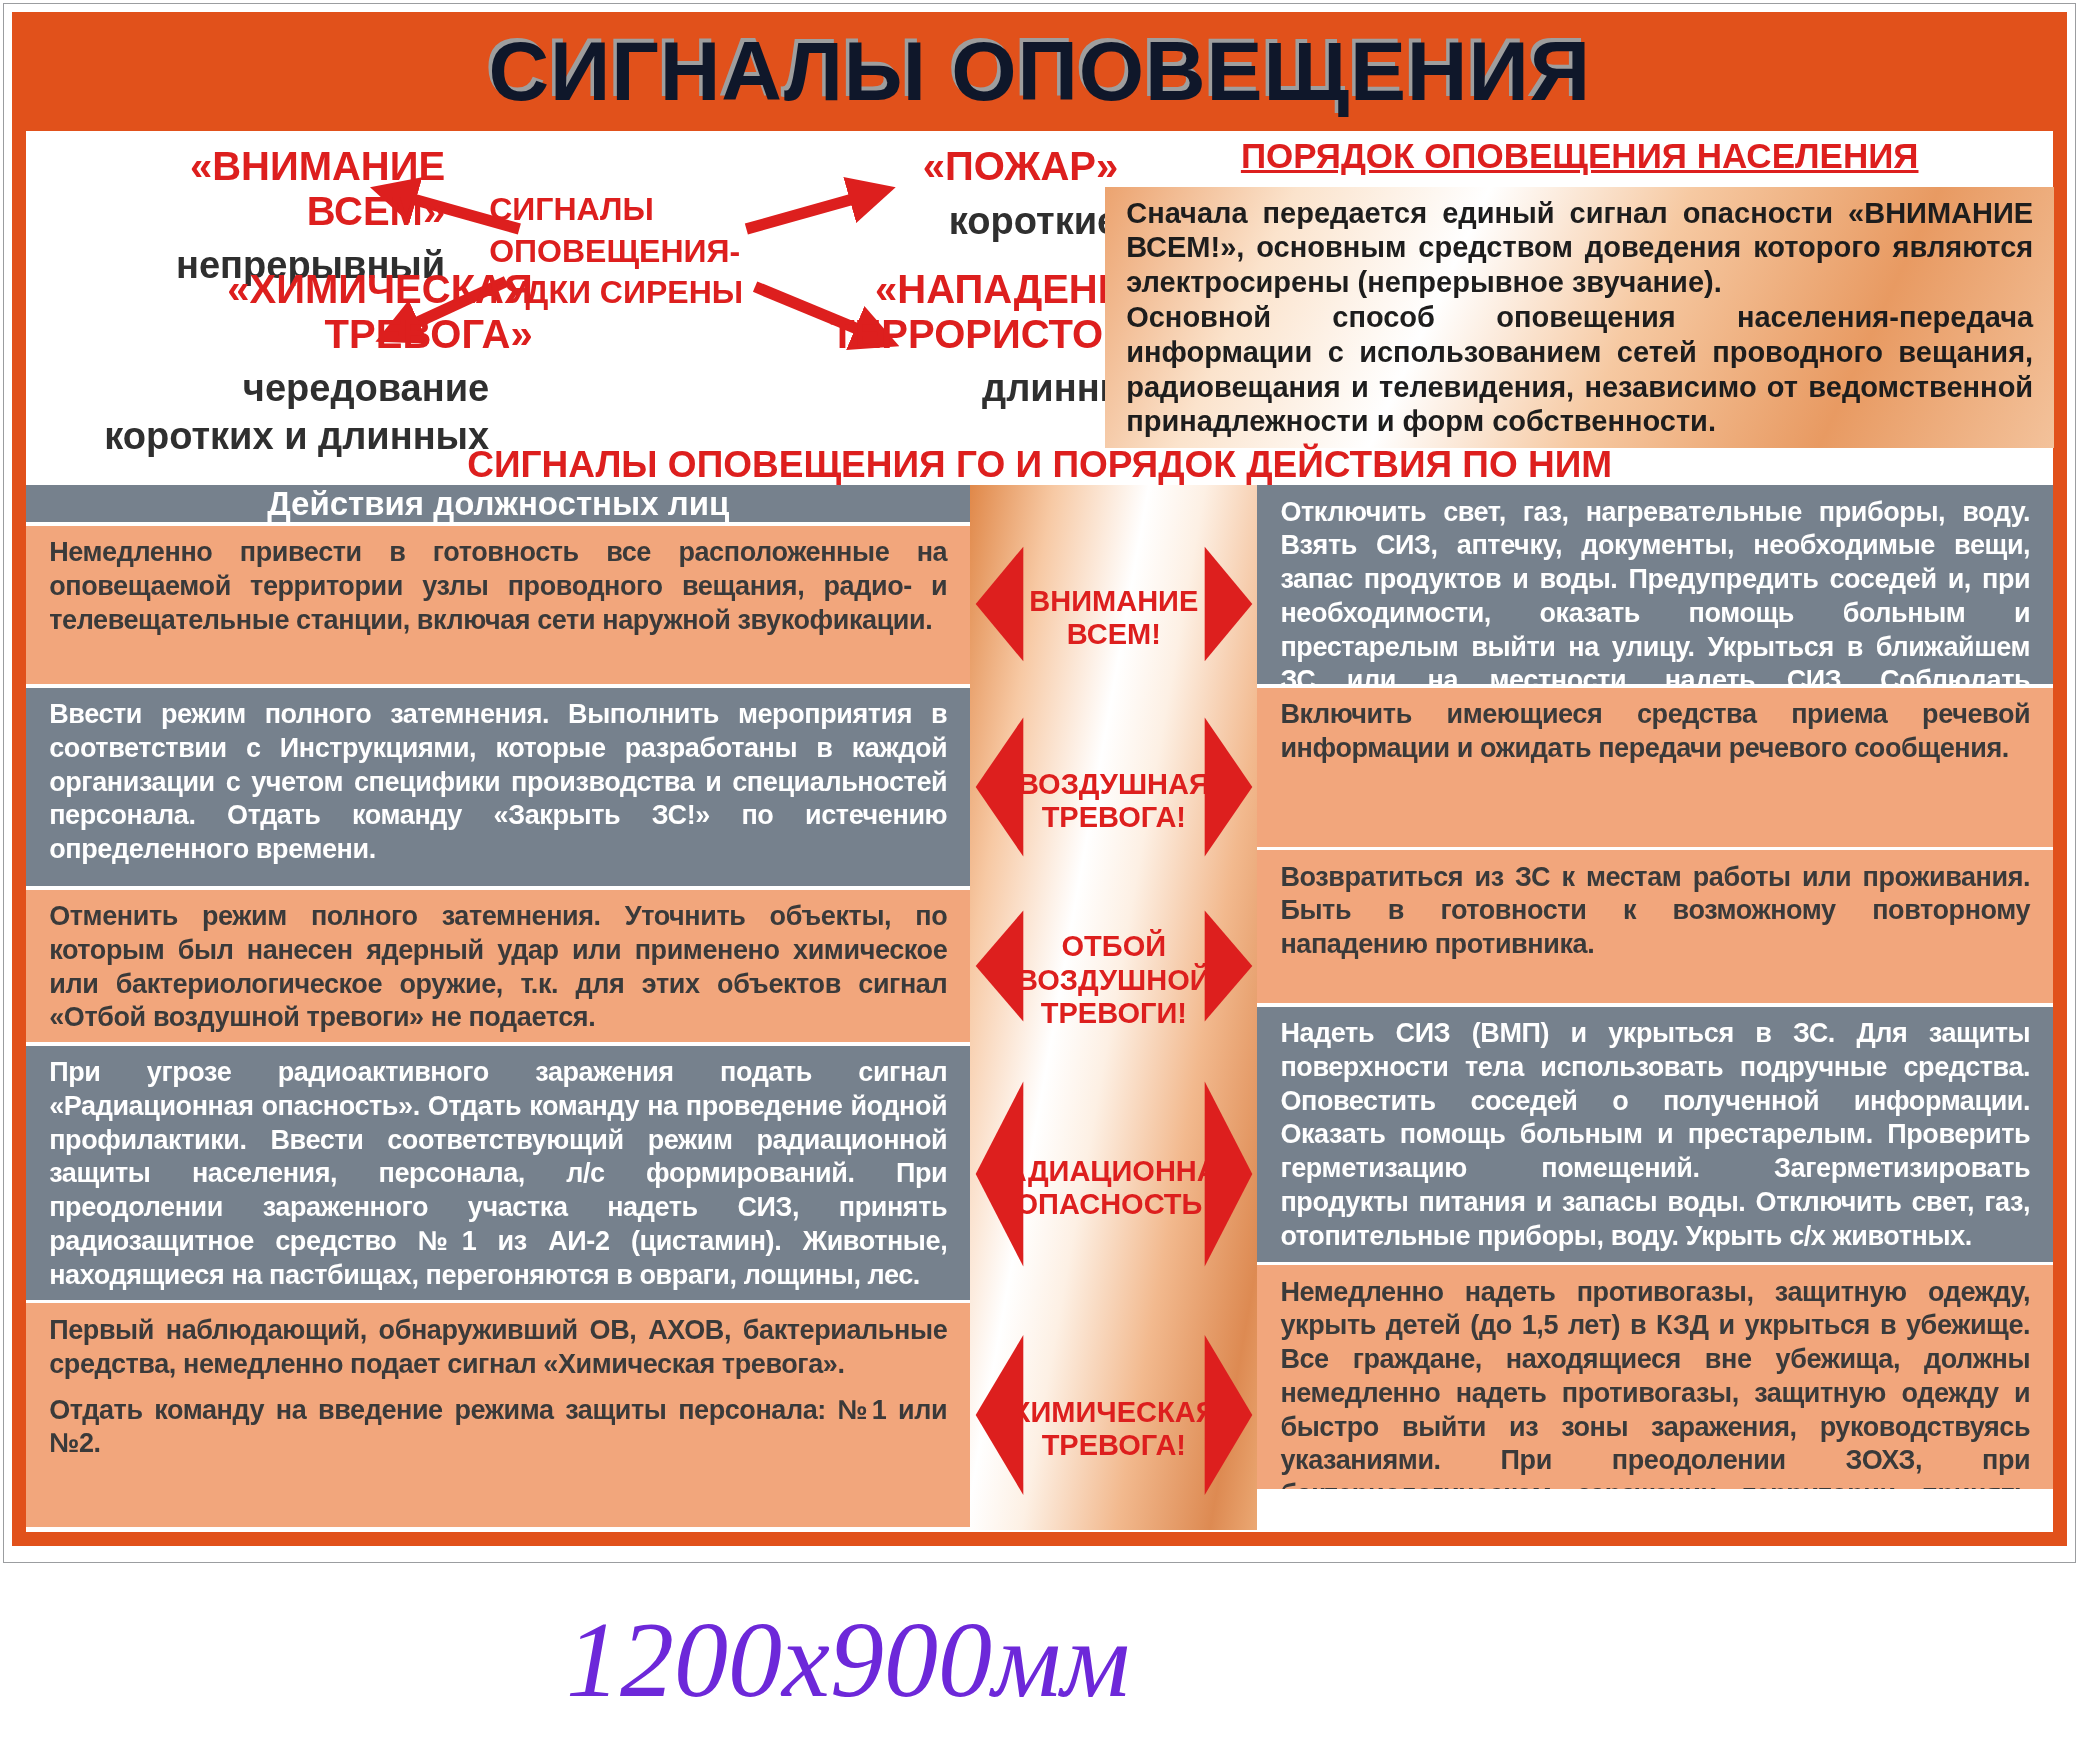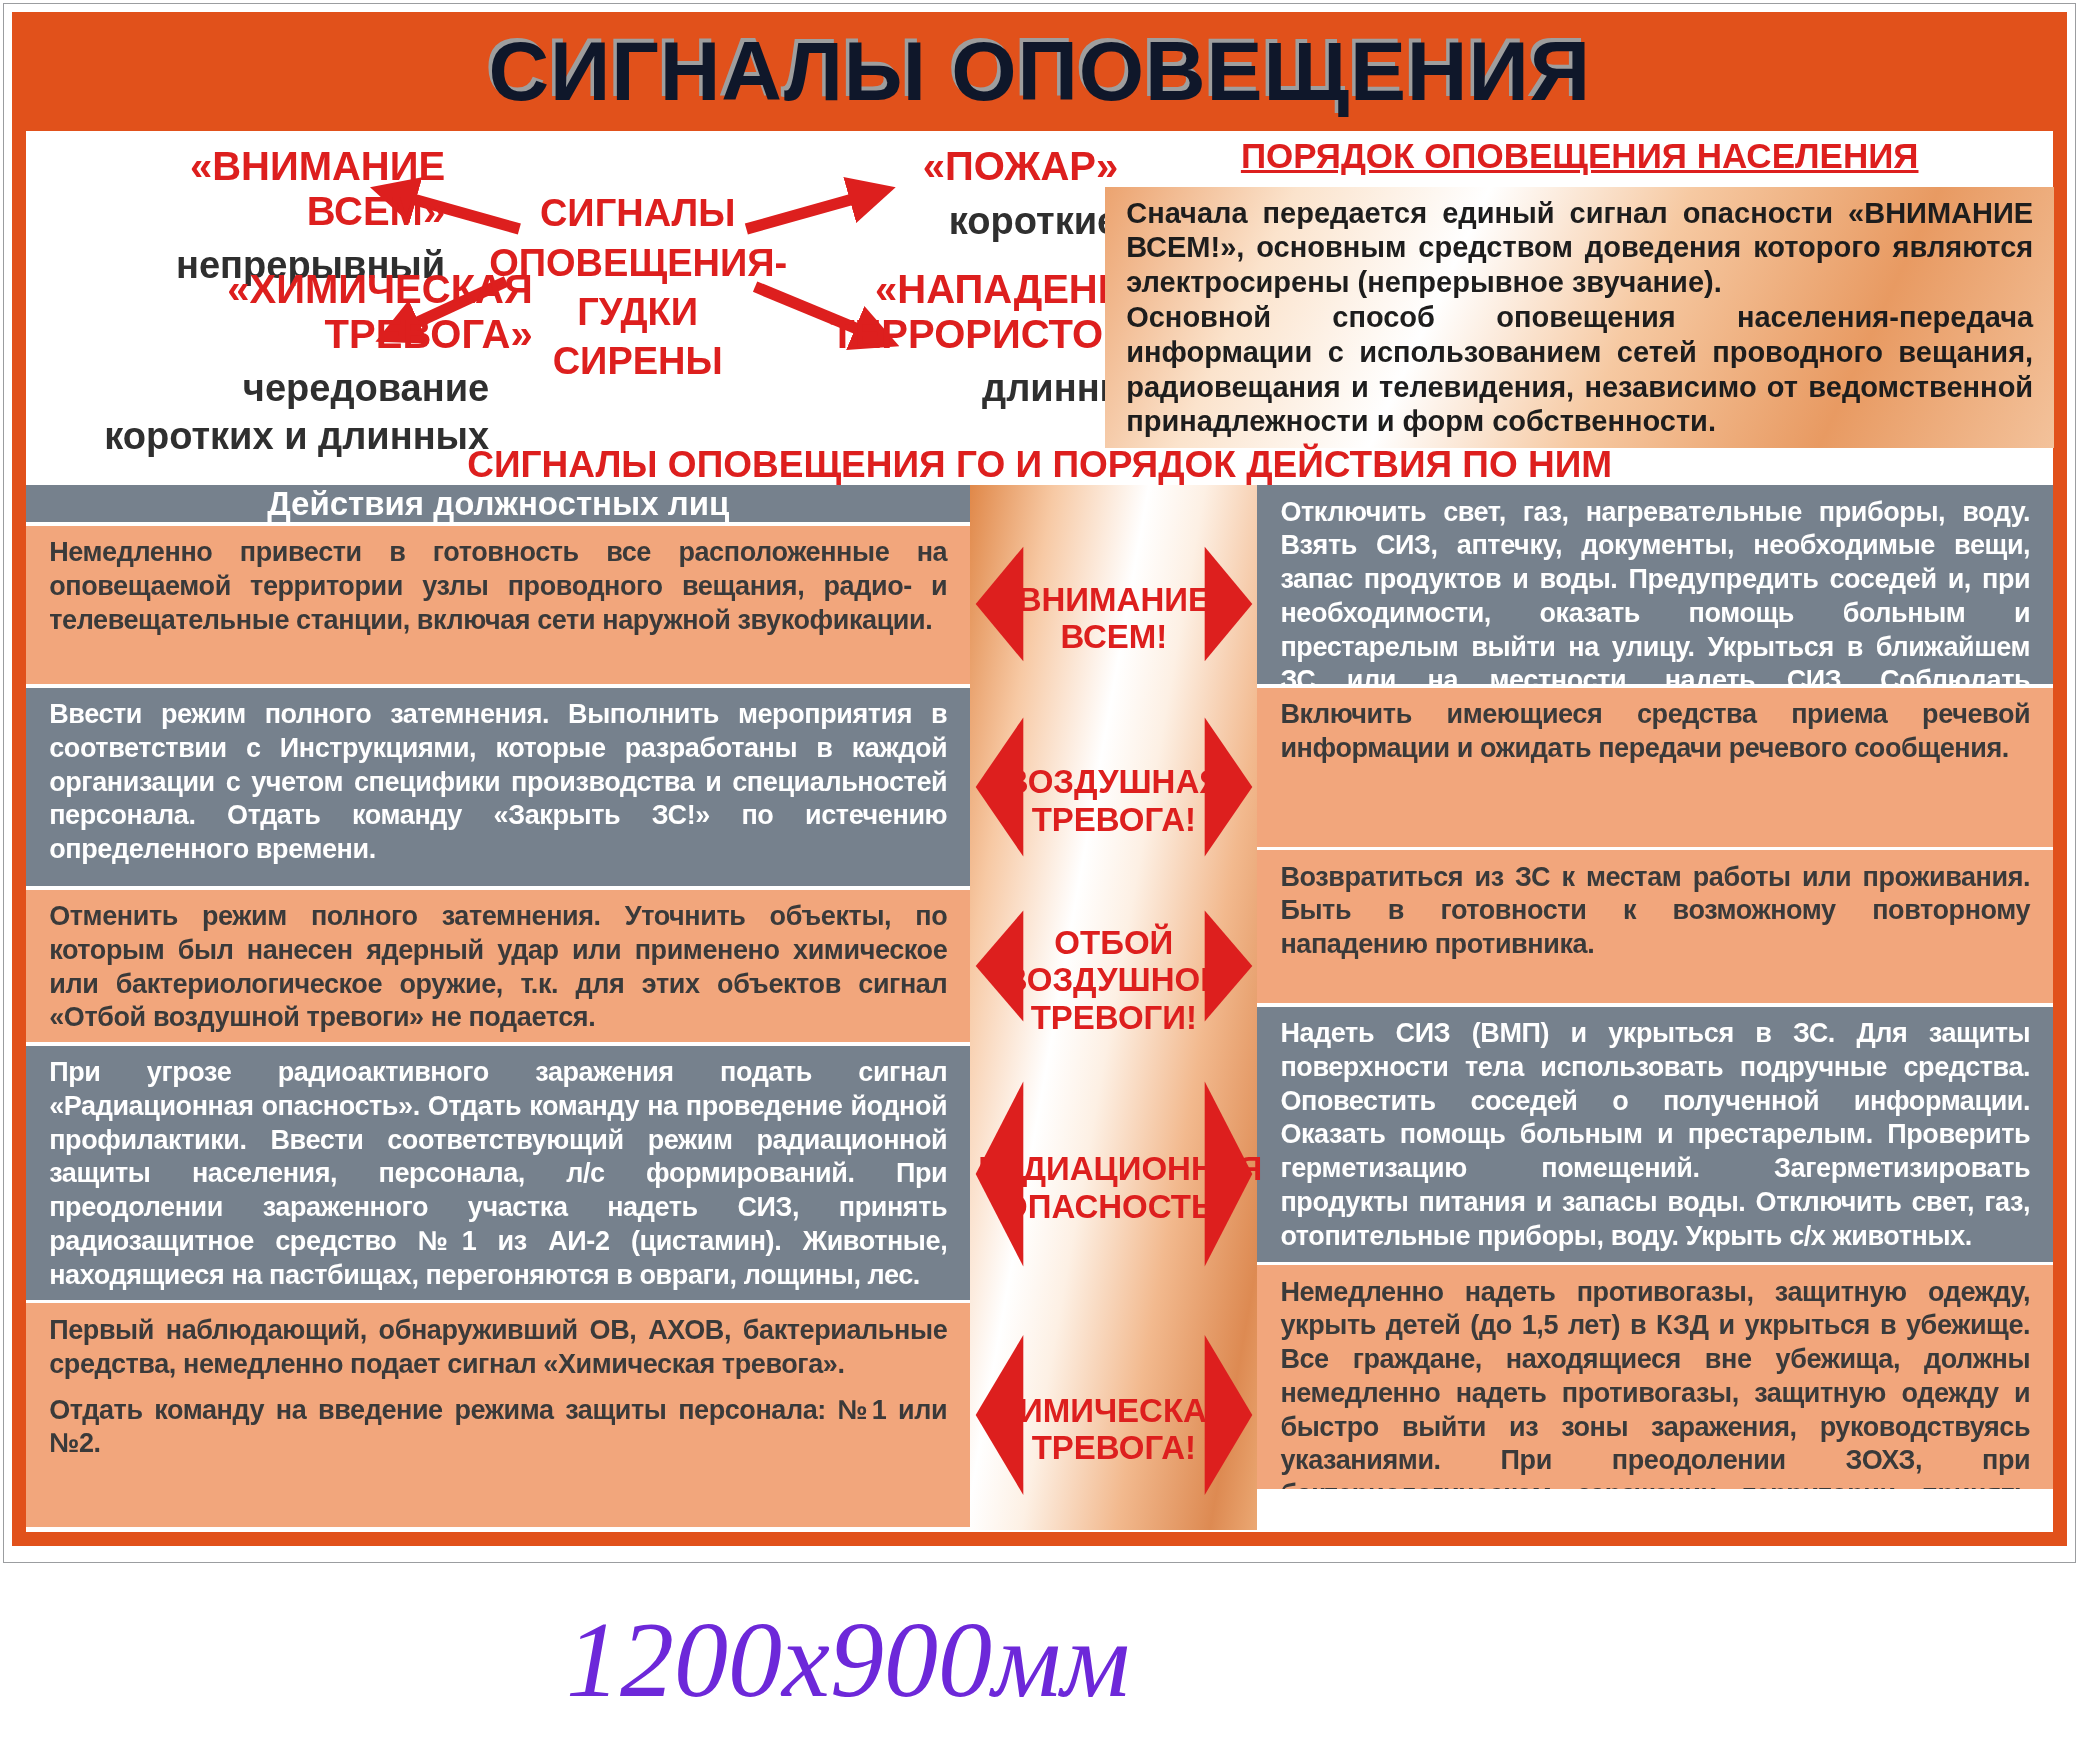--- a/index.html
+++ b/index.html
@@ -22,22 +22,22 @@
   .top{position:absolute;left:0;top:0;width:2027px;height:313px;}
   .diagram-arrows{position:absolute;left:0;top:0;width:1074px;height:313px;}
   .sig{position:absolute;text-align:right;}
   .sig-name{color:var(--red);font-size:40px;font-weight:bold;line-height:1.12;}
   .sig-sound{color:#2f2f2f;font-size:38px;font-weight:bold;line-height:1.25;margin-top:8.7px;}
   .pos-attention{left:35px;top:13px;width:384px;}
   .pos-chemical{left:17.5px;top:136px;width:489px;}
   .pos-chemical .sig-sound{width:402px;margin-left:auto;margin-right:auto;}
   .pos-fire{left:830px;top:13px;width:262px;}
   .pos-terror{left:804px;top:136px;width:323px;}
-  .center-sig{position:absolute;left:463px;top:58px;width:297px;text-align:center;
-              color:var(--red);font-size:38px;font-weight:bold;line-height:1.3;}
+  .center-sig{position:absolute;left:463px;top:58px;width:297px;text-align:left;
+              color:var(--red);font-size:32px;font-weight:bold;line-height:1.3;}
 
   .notice{position:absolute;left:1079px;top:5.2px;width:949px;}
   .notice-heading{display:block;text-align:center;color:var(--red);font-size:35px;font-weight:bold;
                   text-decoration:underline;margin-bottom:10.5px;}
   .notice-panel{min-height:214px;padding:8.7px 21px;
      background:linear-gradient(115deg,#eca36f 0%,#fbe3cc 18%,#ffffff 36%,#f6c9a2 55%,#e89a62 78%,#f3c29b 100%);}
   .notice-panel p{color:#1d1d1d;font-size:29px;font-weight:bold;line-height:1.2;text-align:justify;}
 
   .go-heading{position:absolute;left:0;top:313px;width:2027px;height:40px;text-align:center;
               color:var(--red);font-size:37px;font-weight:bold;}
@@ -54,21 +54,21 @@
   .cell{padding:10.5px 23px;font-weight:bold;font-size:27px;line-height:1.25;text-align:justify;
         letter-spacing:-0.4px;overflow:hidden;margin-bottom:3.5px;}
   .cell p + p{margin-top:12.2px;}
   .peach{background:var(--peach);color:#3a3a3a;}
   .slate{background:var(--slate);color:#fff;}
   .r1{height:159px}.r2{height:199px}.r3{height:153px}.r4{height:255px}.r5{height:224px}
 
   .mid-spacer{height:40px;}
   .mid-block{position:relative;display:flex;align-items:center;justify-content:center;padding-bottom:3.5px;}
   .mb1{height:162px}.mb2{height:203px}.mb3{height:156px}.mb4{height:259px}.mb5{height:224px}
-  .mid-label{width:271px;text-align:center;color:var(--red);font-size:33px;font-weight:bold;line-height:1.15;margin-top:28px;}
+  .mid-label{width:271px;text-align:center;color:var(--red);font-size:29px;font-weight:bold;line-height:1.15;margin-top:28px;}
   .w-narrow{width:210px;}
   .arr{position:absolute;top:calc(50% - 1.7px);transform:translateY(-50%);width:51px;}
   .arr polygon{fill:var(--red);}
   .arr-l{left:3.5px;}
   .arr-r{right:3.5px;}
 
   .caption{position:absolute;left:0;top:1598px;width:1696px;text-align:center;
            font-family:"Liberation Serif",serif;font-style:italic;font-size:108px;color:#6d28d9;}
 </style>
 </head>

